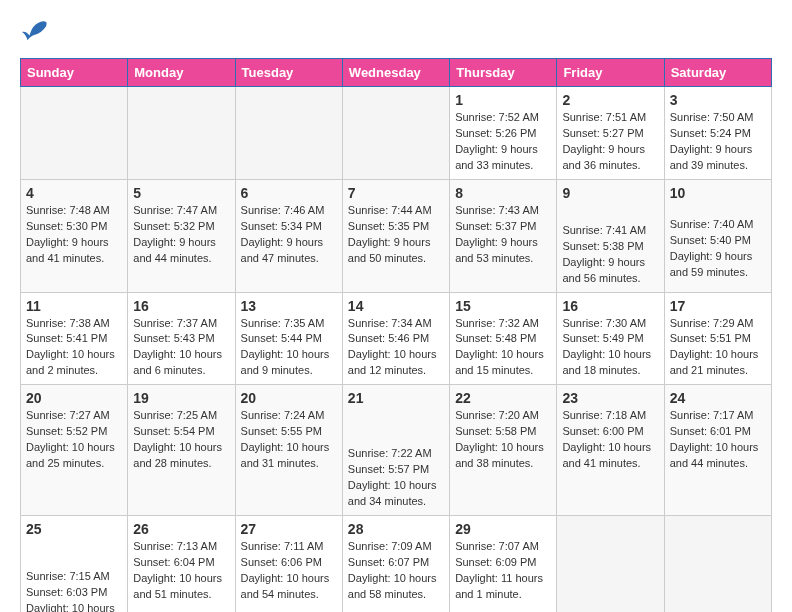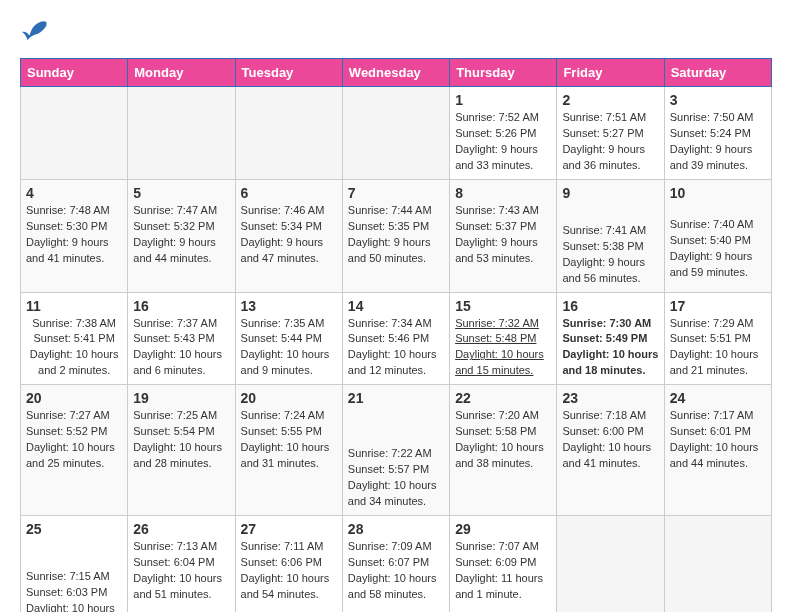--- a/index.html
+++ b/index.html
@@ -196,21 +196,21 @@
           <span class="day-number">10</span>
           <div class="day-info" style="white-space: pre-line; margin-top: 16px;">Sunrise: 7:40 AM
 Sunset: 5:40 PM
 Daylight: 9 hours
 and 59 minutes.</div>
         </td>
       </tr>
       <tr>
         <td>
           <span class="day-number">11</span>
-          <div class="day-info" style="white-space: pre-line; text-align: center;">Sunrise: 7:38 AM
+          <div class="day-info" style="white-space: pre-line;">Sunrise: 7:38 AM
 Sunset: 5:41 PM
 Daylight: 10 hours
 and 2 minutes.</div>
         </td>
         <td>
           <span class="day-number">16</span>
           <div class="day-info" style="white-space: pre-line;">Sunrise: 7:37 AM
 Sunset: 5:43 PM
 Daylight: 10 hours
 and 6 minutes.</div>
@@ -224,28 +224,28 @@
         </td>
         <td>
           <span class="day-number">14</span>
           <div class="day-info" style="white-space: pre-line;">Sunrise: 7:34 AM
 Sunset: 5:46 PM
 Daylight: 10 hours
 and 12 minutes.</div>
         </td>
         <td>
           <span class="day-number">15</span>
-          <div class="day-info" style="white-space: pre-line; text-decoration: underline;">Sunrise: 7:32 AM
+          <div class="day-info" style="white-space: pre-line;">Sunrise: 7:32 AM
 Sunset: 5:48 PM
 Daylight: 10 hours
 and 15 minutes.</div>
         </td>
         <td>
           <span class="day-number">16</span>
-          <div class="day-info" style="white-space: pre-line; font-weight: bold;">Sunrise: 7:30 AM
+          <div class="day-info" style="white-space: pre-line;">Sunrise: 7:30 AM
 Sunset: 5:49 PM
 Daylight: 10 hours
 and 18 minutes.</div>
         </td>
         <td>
           <span class="day-number">17</span>
           <div class="day-info" style="white-space: pre-line;">Sunrise: 7:29 AM
 Sunset: 5:51 PM
 Daylight: 10 hours
 and 21 minutes.</div>

